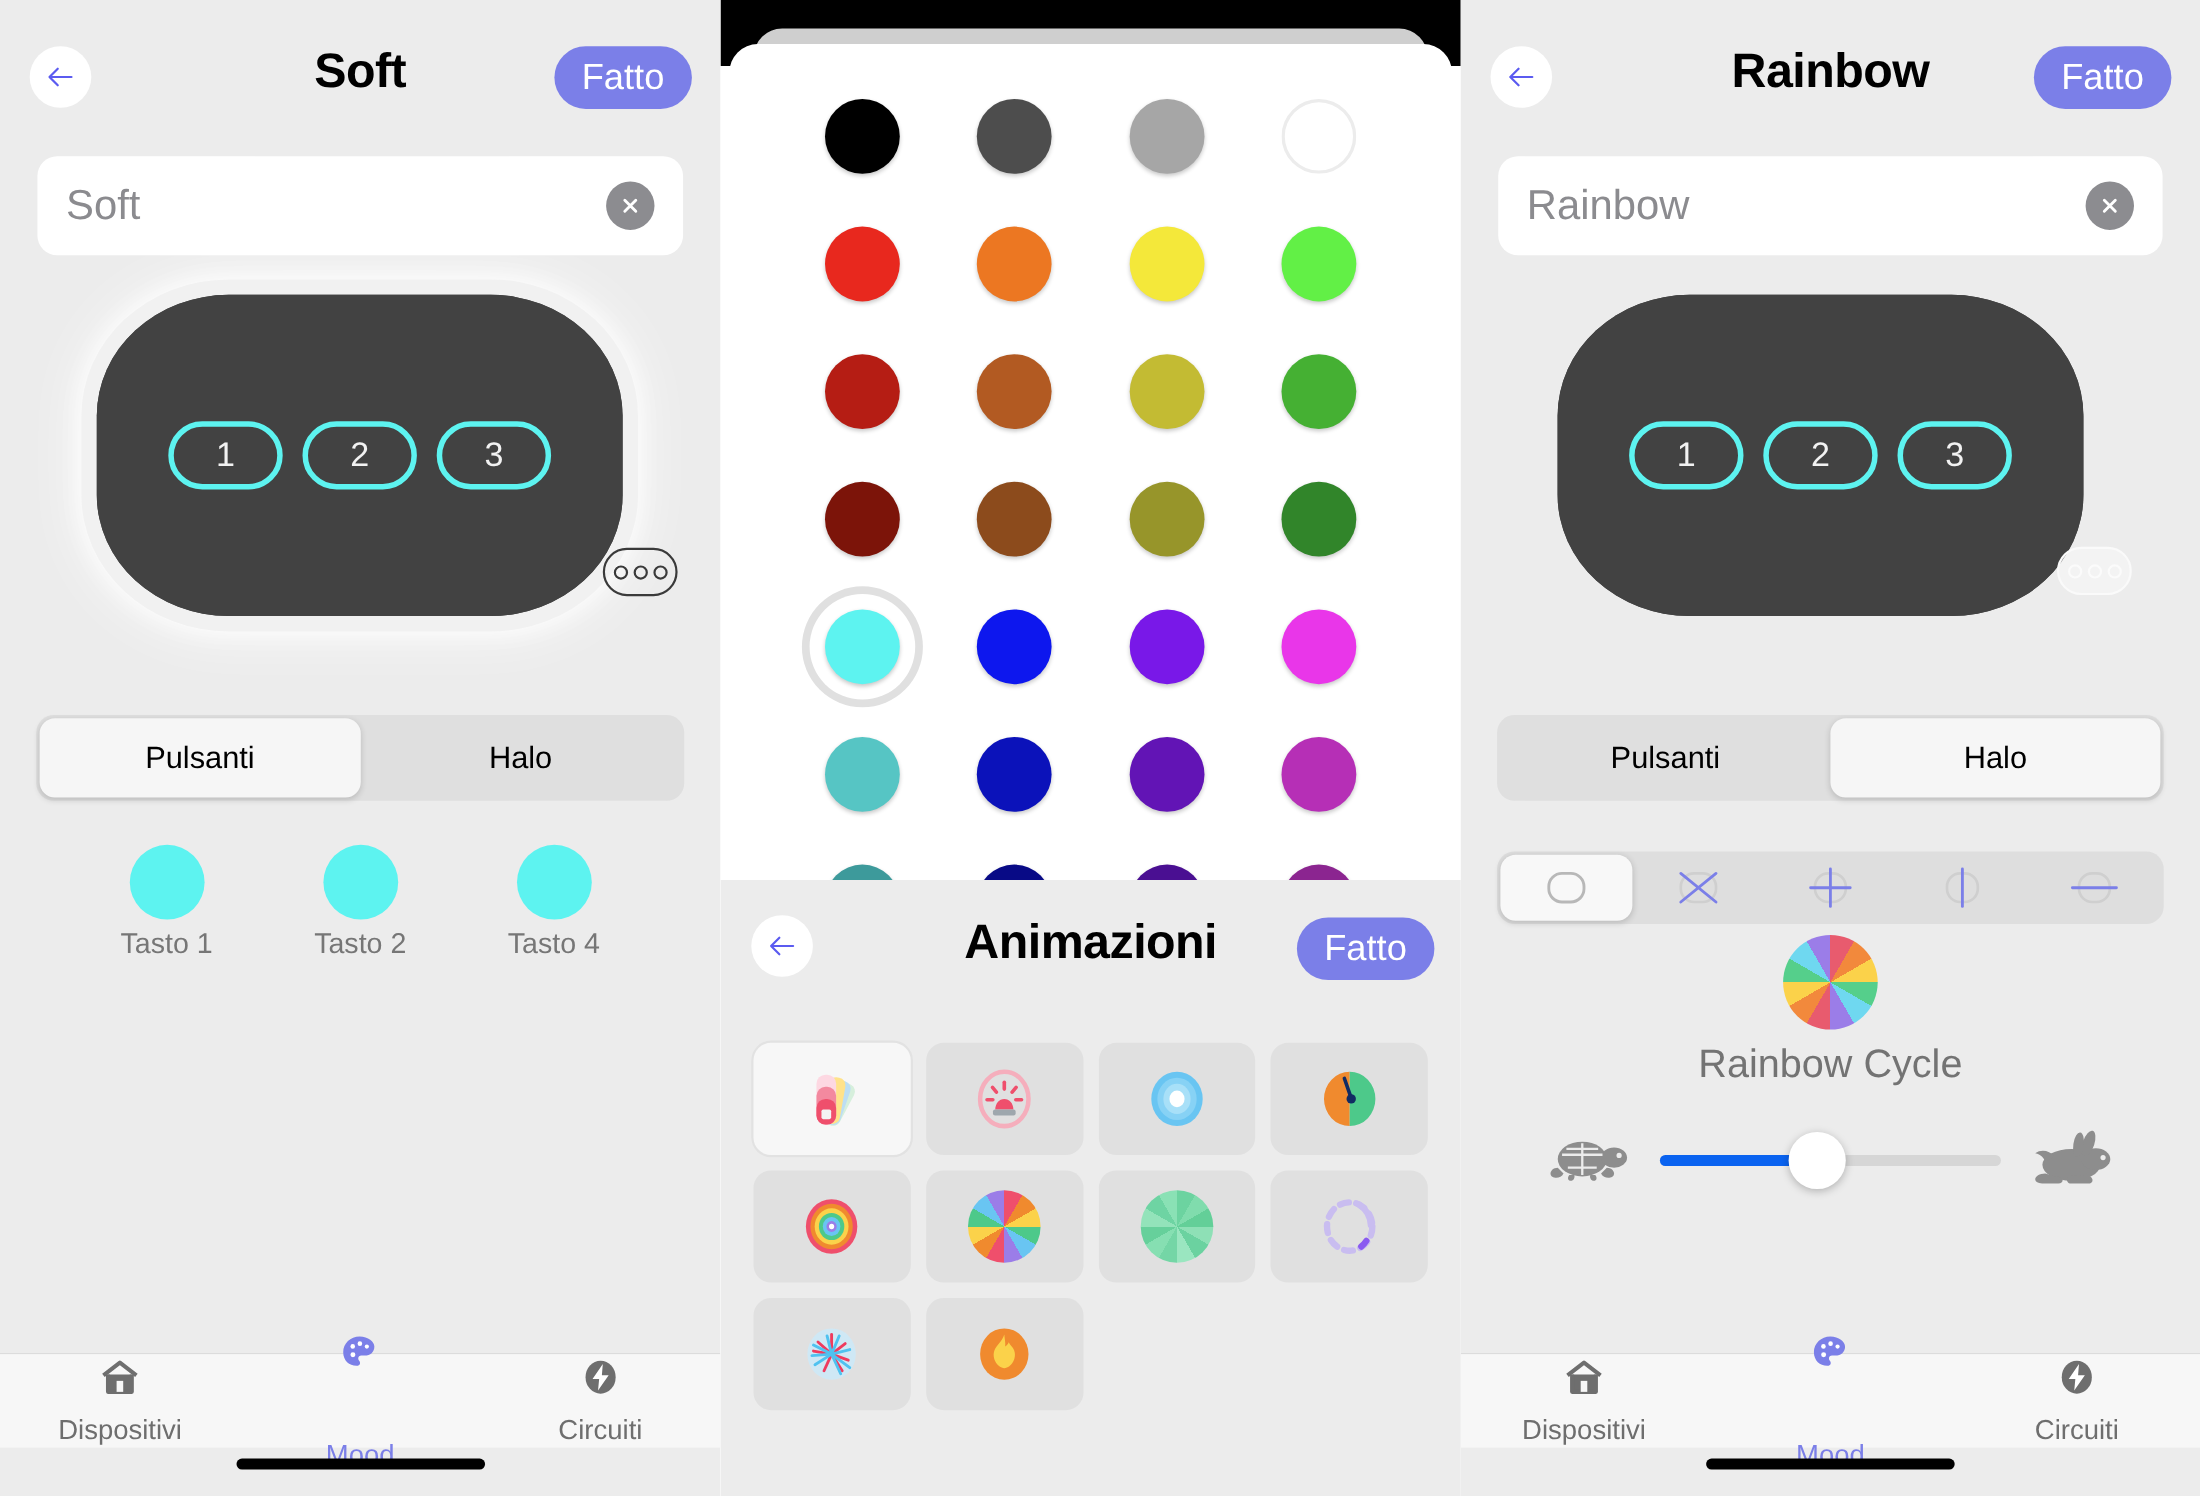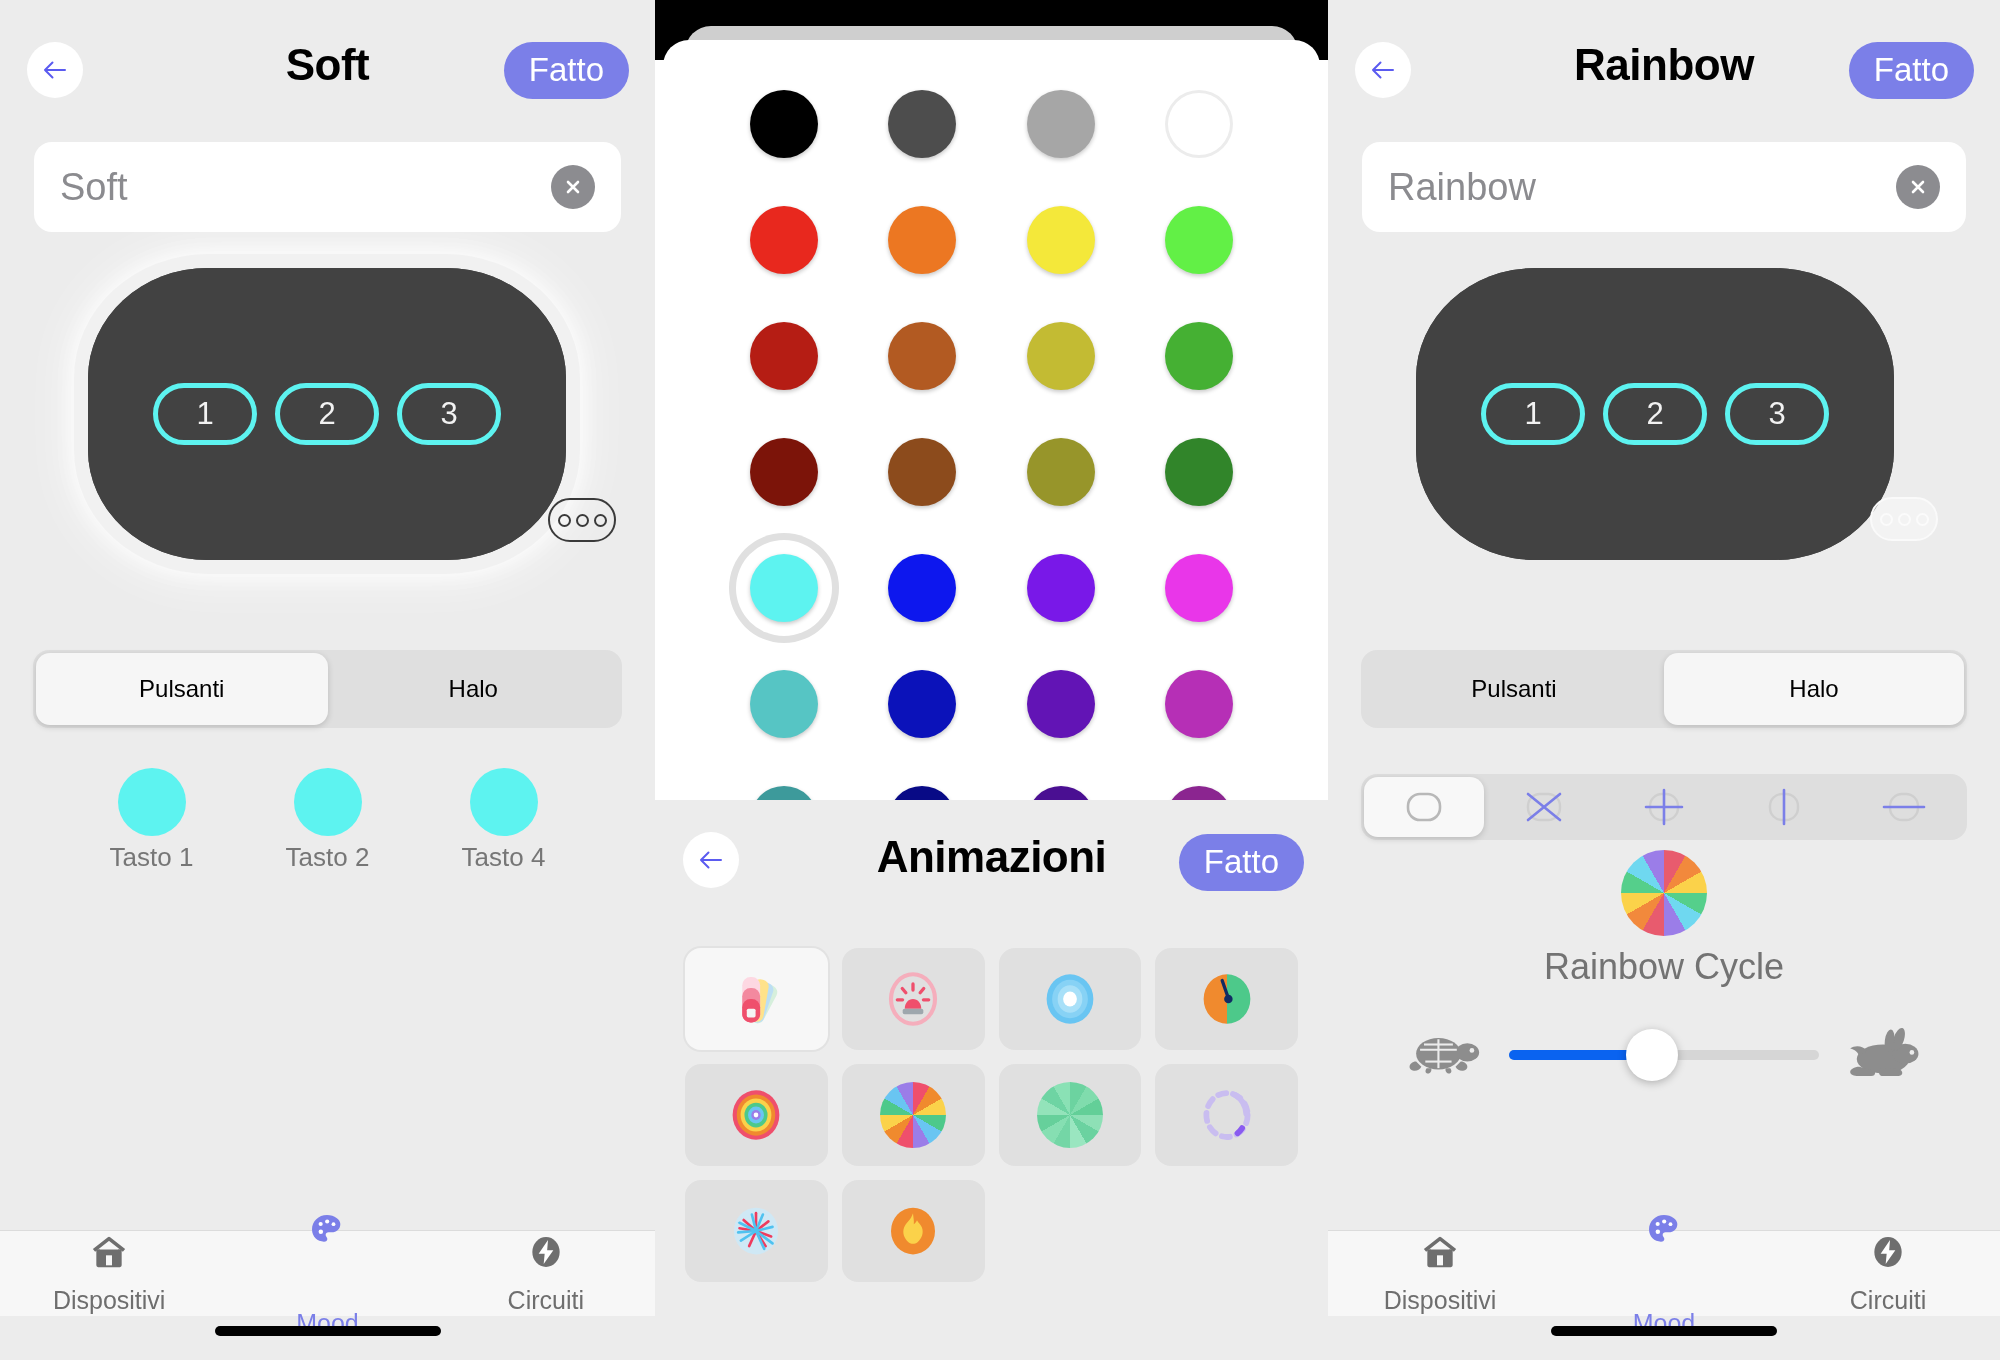--- a/index.html
+++ b/index.html
@@ -94,21 +94,21 @@
   .more-btn .dot { width: 13px; height: 13px; border-radius: 50%; border: 2px solid #3a3a3a; }
   .more-btn.ghost .dot { border-color: #fbfbfb; }
 
   
   .segmented {
     position: absolute; left: 33px; right: 33px; top: 650px; height: 78px;
     background: #dfdfdf; border-radius: 16px; display: flex; padding: 3px;
   }
   .seg {
     flex: 1; display: flex; align-items: center; justify-content: center;
-    font-size: 24px; color: #000; border-radius: 14px;
+    font-size: 28px; color: #000; border-radius: 14px;
   }
   .seg.active { background: #f6f6f6; box-shadow: 0 2px 6px rgba(0,0,0,0.16); }
 
   
   .swatch-row { position: absolute; left: 0; right: 0; top: 768px; display: flex;
                 justify-content: center; gap: 56px; }
   .swatch-item { width: 120px; text-align: center; }
   .swatch-dot { width: 68px; height: 68px; border-radius: 50%; margin: 0 auto 6px; background: #5df3f0; }
   .swatch-label { font-size: 26px; color: #767676; }
 

